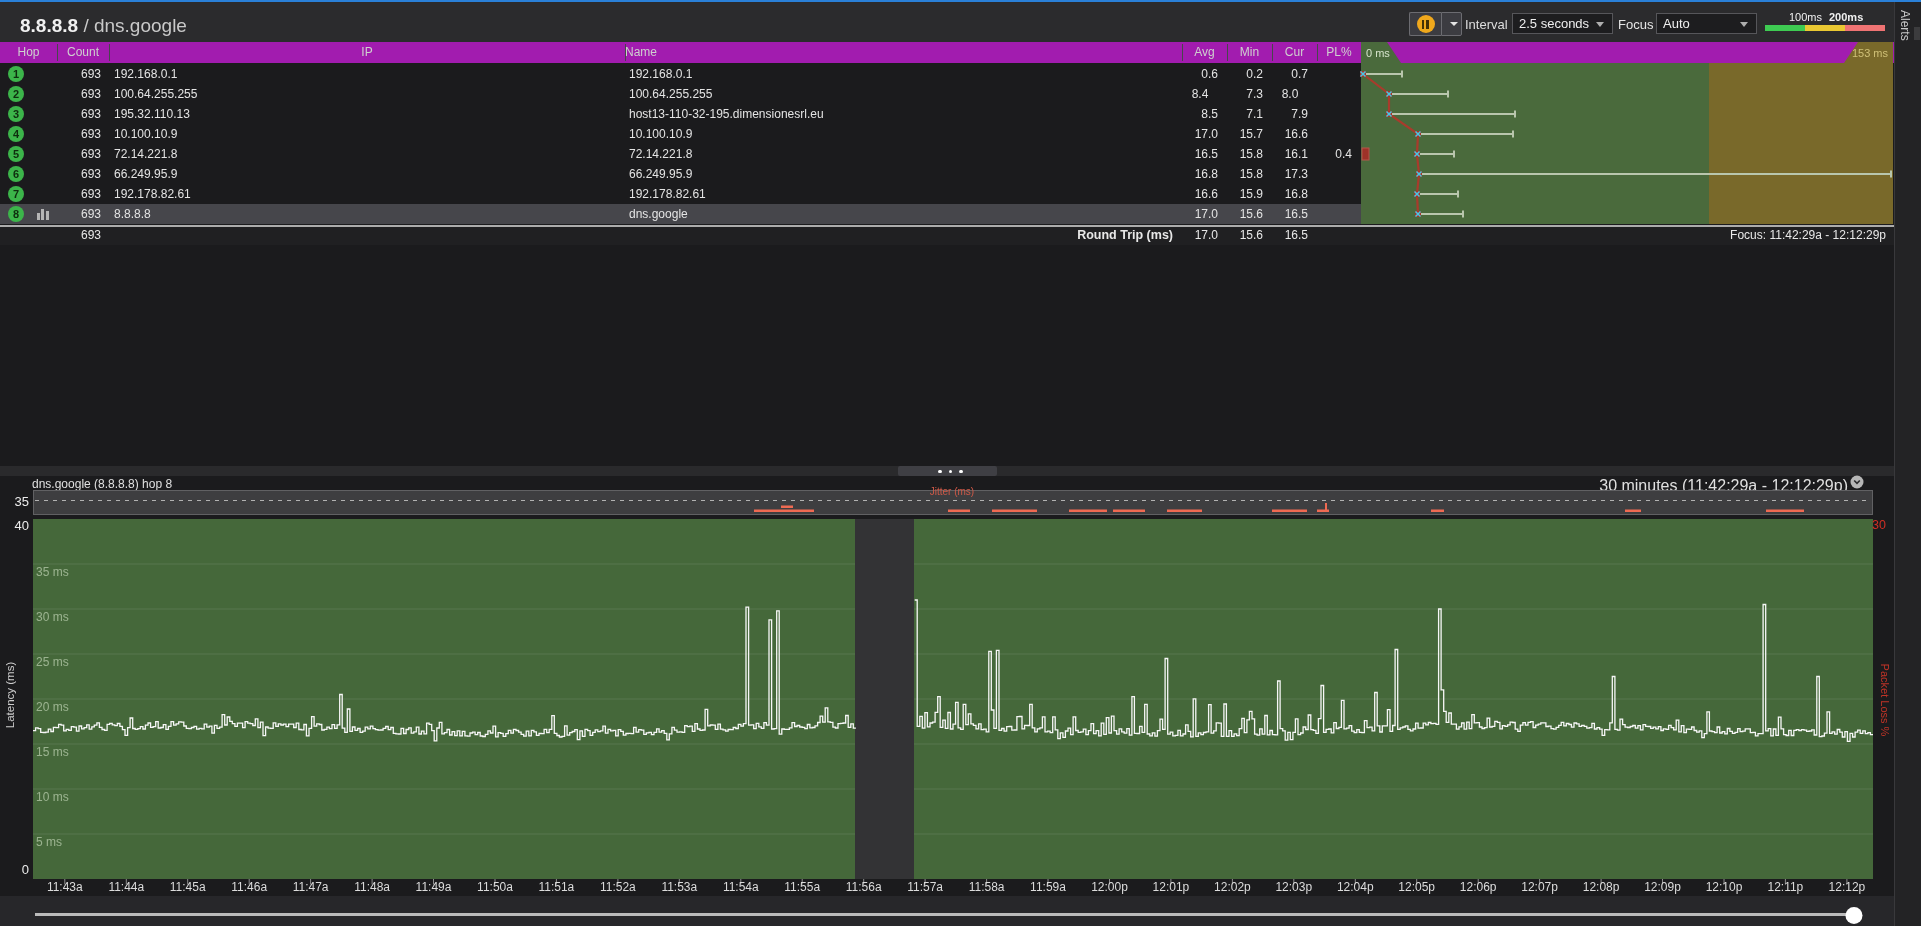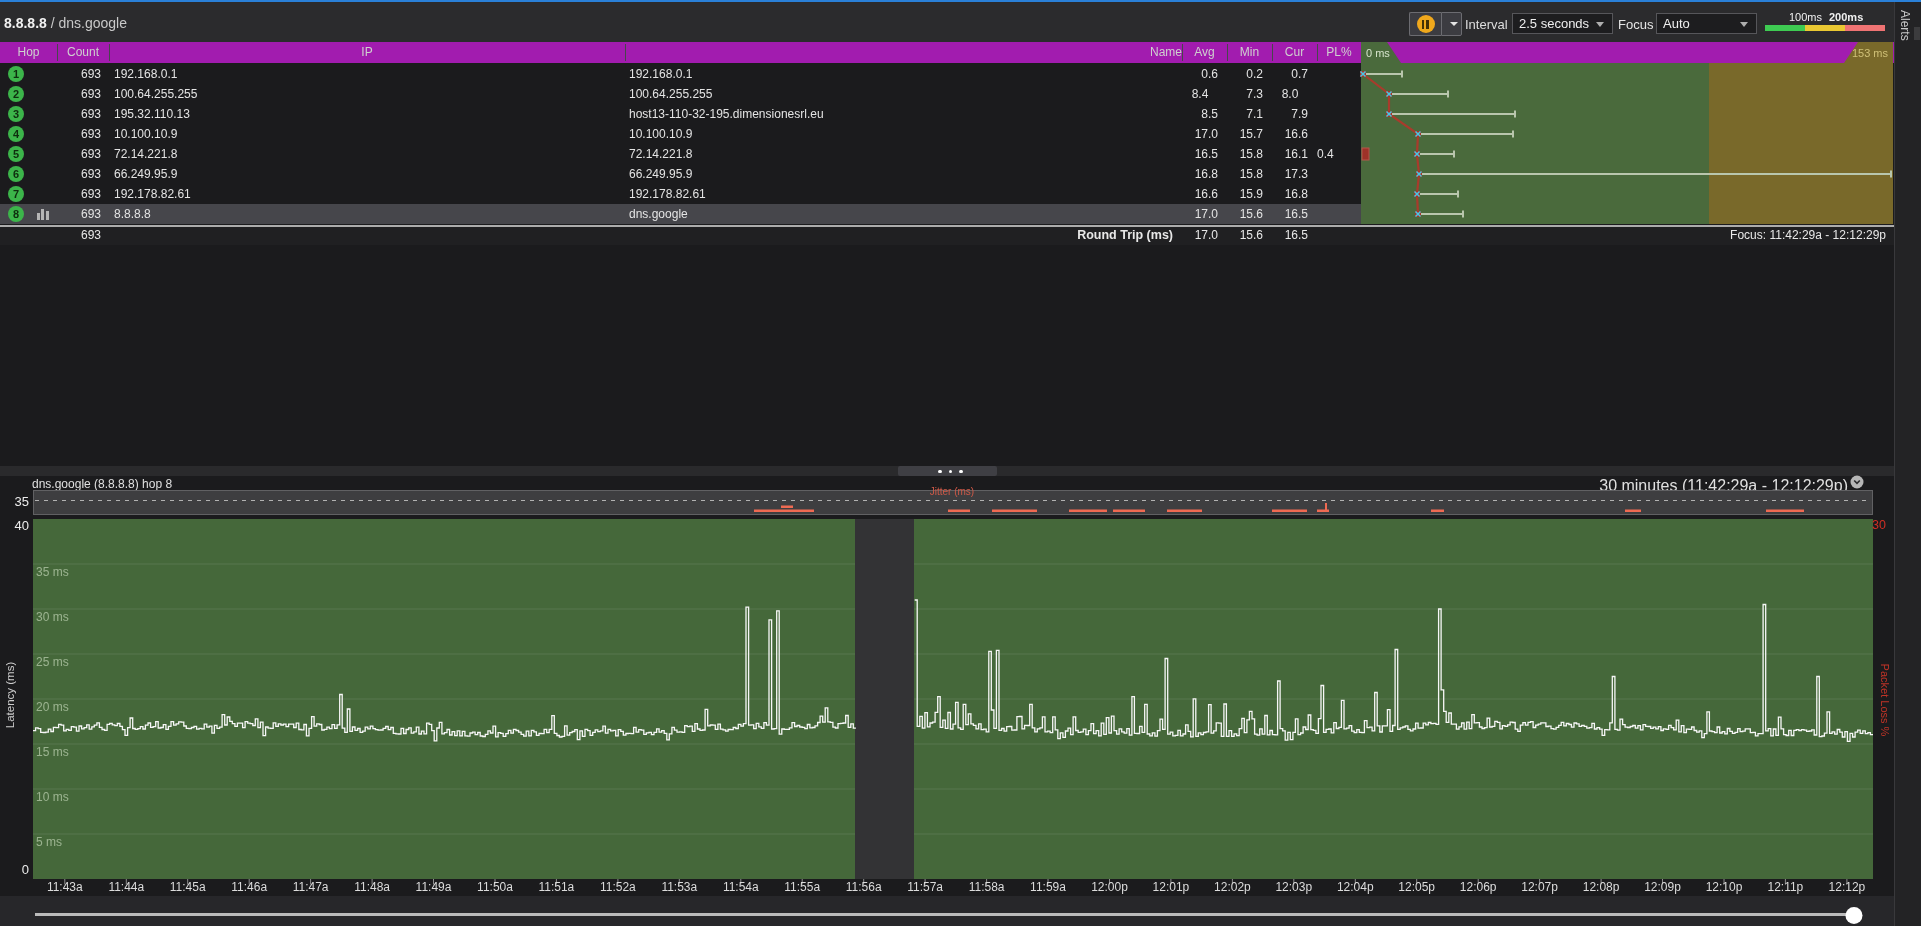--- a/index.html
+++ b/index.html
@@ -1,18 +1,18 @@
 <!DOCTYPE html>
 <html><head><meta charset="utf-8"><style>
 *{margin:0;padding:0}
 body{width:1921px;height:926px;background:#1b1b1d;font-family:"Liberation Sans",sans-serif;overflow:hidden;position:relative;color:#e4e4e4}
 </style></head><body>
 <div style="position:absolute;left:0;top:0;width:1921px;height:2px;background:#2a80d8"></div>
 <div style="position:absolute;left:0;top:2px;width:1921px;height:40px;background:#2b2b2d">
-<span style="position:absolute;left:4px;top:13px;font-size:14px;color:#c9c9c9"><b style="color:#f2f2f2">8.8.8.8</b> / dns.google</span>
+<span style="position:absolute;left:20px;top:13px;font-size:19px;color:#c9c9c9"><b style="color:#f2f2f2">8.8.8.8</b> / dns.google</span>
 <span style="position:absolute;left:1409px;top:10px;width:32px;height:24px;background:#3c3c41;border:1px solid #6c6c71;border-right:none;border-radius:2px 0 0 2px;box-sizing:border-box"></span>
 <span style="position:absolute;left:1441px;top:10px;width:21px;height:24px;background:#3c3c41;border:1px solid #6c6c71;border-radius:0 2px 2px 0;box-sizing:border-box"></span>
 <span style="position:absolute;left:1416.5px;top:13px;width:18px;height:18px;border-radius:50%;background:#f0a81c"></span>
 <span style="position:absolute;left:1421.6px;top:17.5px;width:2.9px;height:9px;background:#443005"></span>
 <span style="position:absolute;left:1426.3px;top:17.5px;width:2.9px;height:9px;background:#443005"></span>
 <span style="position:absolute;left:1450px;top:20px;width:0;height:0;border-left:4px solid transparent;border-right:4px solid transparent;border-top:4.5px solid #e4e4e4"></span>
 <span style="position:absolute;left:1465px;top:15px;font-size:13px;color:#dedede">Interval</span>
 <div style="position:absolute;left:1512px;top:11px;width:101px;height:21px;background:#1d1d1f;border:1px solid #56565a;box-sizing:border-box">
 <span style="position:absolute;left:6px;top:2px;font-size:13px;color:#efefef">2.5 seconds</span>
 <span style="position:absolute;right:8px;top:8px;width:0;height:0;border-left:4.5px solid transparent;border-right:4.5px solid transparent;border-top:5px solid #aeaeae"></span>
@@ -25,21 +25,21 @@
 <span style="position:absolute;left:1789px;top:9px;font-size:11px;font-weight:normal;color:#f0f0f0">100ms</span>
 <span style="position:absolute;left:1829px;top:9px;font-size:11px;font-weight:bold;color:#f0f0f0">200ms</span>
 <span style="position:absolute;left:1765px;top:23px;width:40px;height:6px;background:#3ecb52"></span>
 <span style="position:absolute;left:1805px;top:23px;width:40px;height:6px;background:#eac832"></span>
 <span style="position:absolute;left:1845px;top:23px;width:40px;height:6px;background:#ef7373"></span>
 </div>
 <div style="position:absolute;left:0;top:42px;width:1921px;height:21px;background:#a21caf;color:#cfcfcf;font-size:12px">
 <span style="position:absolute;left:0;width:57px;top:3px;text-align:center">Hop</span>
 <span style="position:absolute;left:57px;width:52px;top:3px;text-align:center">Count</span>
 <span style="position:absolute;left:109px;width:516px;top:3px;text-align:center">IP</span>
-<span style="position:absolute;left:625px;width:557px;top:3px;text-align:right">Name</span>
+<span style="position:absolute;left:625px;width:557px;top:3px;text-align:left">Name</span>
 <span style="position:absolute;left:1182px;width:45px;top:3px;text-align:center">Avg</span>
 <span style="position:absolute;left:1227px;width:45px;top:3px;text-align:center">Min</span>
 <span style="position:absolute;left:1272px;width:45px;top:3px;text-align:center">Cur</span>
 <span style="position:absolute;left:1317px;width:44px;top:3px;text-align:center">PL%</span>
 <span style="position:absolute;left:57px;top:2px;width:1px;height:17px;background:#47474b"></span>
     <span style="position:absolute;left:109px;top:2px;width:1px;height:17px;background:#47474b"></span>
     <span style="position:absolute;left:625px;top:2px;width:1px;height:17px;background:#47474b"></span>
     <span style="position:absolute;left:1182px;top:2px;width:1px;height:17px;background:#47474b"></span>
     <span style="position:absolute;left:1227px;top:2px;width:1px;height:17px;background:#47474b"></span>
     <span style="position:absolute;left:1272px;top:2px;width:1px;height:17px;background:#47474b"></span>
@@ -86,21 +86,21 @@
 <span style="position:absolute;left:1317px;width:35px;top:3px;text-align:right"></span>
 </div>
 <div style="position:absolute;left:0;top:144px;width:1361px;height:20px;font-size:12px;">
 <span style="position:absolute;left:8px;top:2px;width:16px;height:16px;border-radius:50%;background:#3cb54a;color:#0e2e0e;font-size:11px;font-weight:bold;text-align:center;line-height:16px">5</span>
 <span style="position:absolute;right:1260px;top:3px;">693</span>
 <span style="position:absolute;left:114px;top:3px;">72.14.221.8</span>
 <span style="position:absolute;left:629px;top:3px;">72.14.221.8</span>
 <span style="position:absolute;left:1182px;width:36px;top:3px;text-align:right">16.5</span>
 <span style="position:absolute;left:1227px;width:36px;top:3px;text-align:right">15.8</span>
 <span style="position:absolute;left:1272px;width:36px;top:3px;text-align:right">16.1</span>
-<span style="position:absolute;left:1317px;width:35px;top:3px;">0.4</span>
+<span style="position:absolute;left:1317px;width:35px;top:3px;text-align:right">0.4</span>
 </div>
 <div style="position:absolute;left:0;top:164px;width:1361px;height:20px;font-size:12px;">
 <span style="position:absolute;left:8px;top:2px;width:16px;height:16px;border-radius:50%;background:#3cb54a;color:#0e2e0e;font-size:11px;font-weight:bold;text-align:center;line-height:16px">6</span>
 <span style="position:absolute;right:1260px;top:3px;">693</span>
 <span style="position:absolute;left:114px;top:3px;">66.249.95.9</span>
 <span style="position:absolute;left:629px;top:3px;">66.249.95.9</span>
 <span style="position:absolute;left:1182px;width:36px;top:3px;text-align:right">16.8</span>
 <span style="position:absolute;left:1227px;width:36px;top:3px;text-align:right">15.8</span>
 <span style="position:absolute;left:1272px;width:36px;top:3px;text-align:right">17.3</span>
 <span style="position:absolute;left:1317px;width:35px;top:3px;text-align:right"></span>

